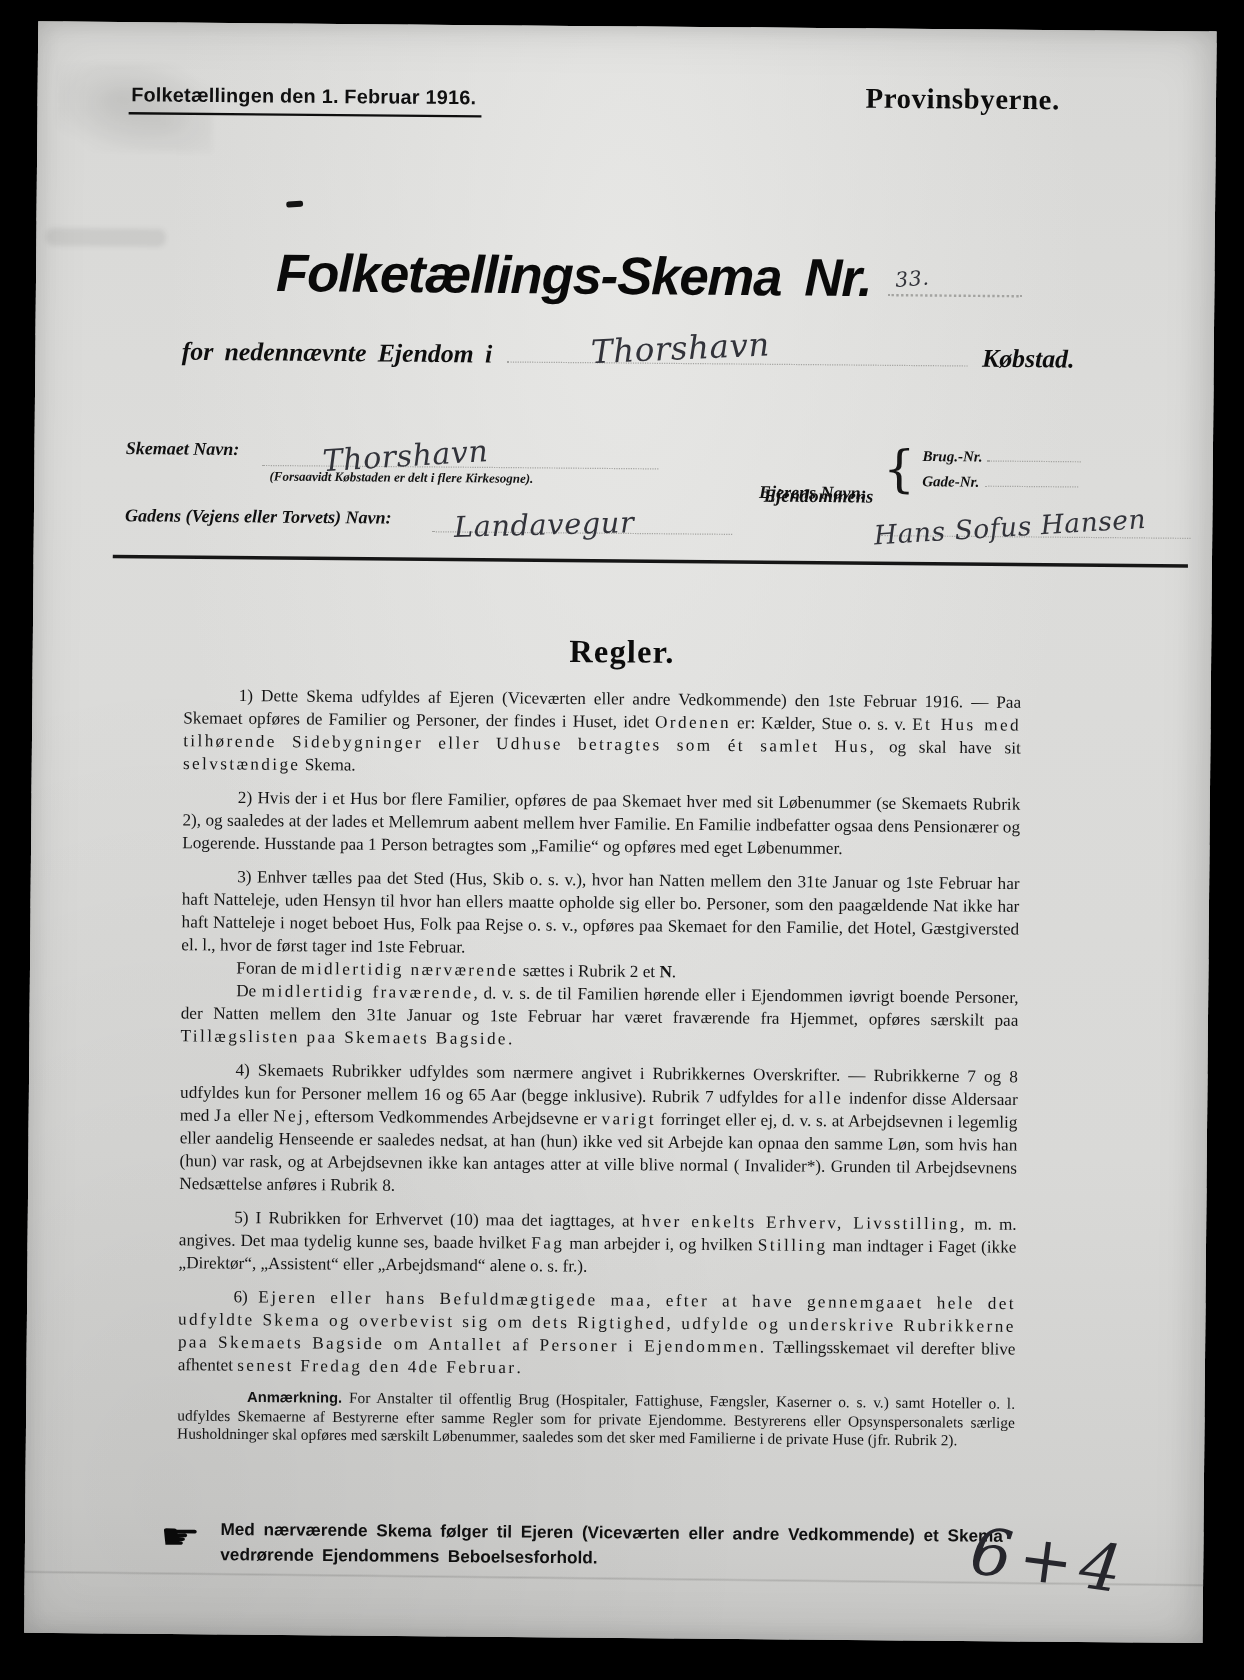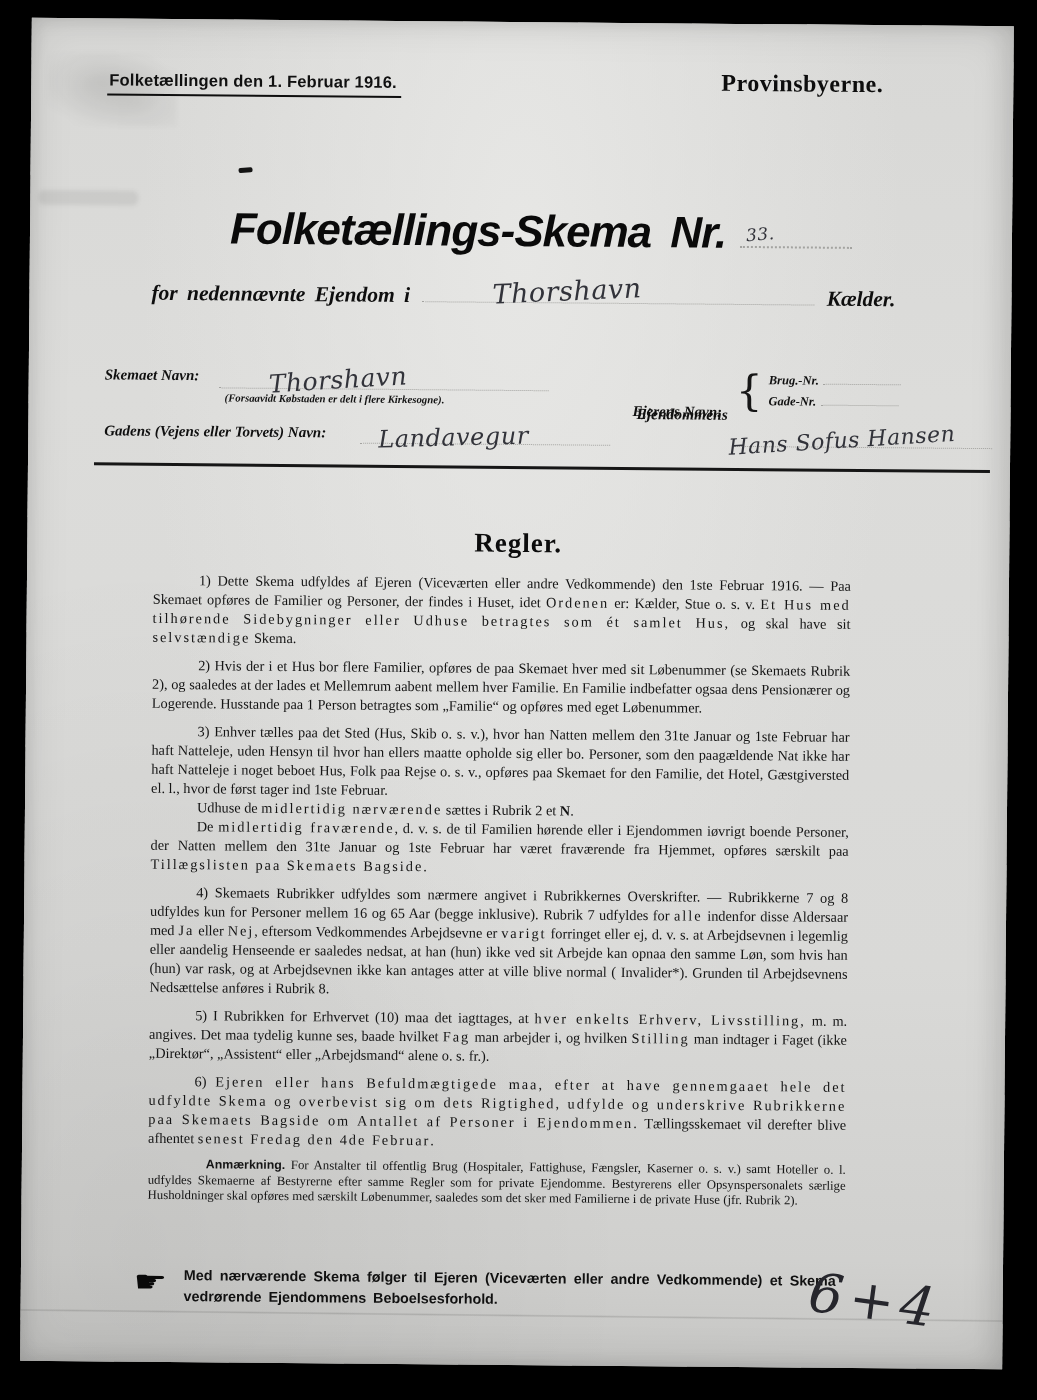--- a/index.html
+++ b/index.html
@@ -114,21 +114,21 @@
     <span class="title-number-box">
       <span class="title-number hw">33.</span>
     </span>
   </div>
 
   <div class="subtitle-row">
     <span class="subtitle-label">for nedennævnte Ejendom i</span>
     <span class="subtitle-line">
       <span class="subtitle-hw hw">Thorshavn</span>
     </span>
-    <span class="subtitle-suffix">Kælder.</span>
+    <span class="subtitle-suffix">Købstad.</span>
   </div>
 
   <div class="field-label lbl-sogn">Skemaet Navn:</div>
   <div class="write-line line-sogn">
     <span class="hw hw-sogn">Thorshavn</span>
   </div>
   <div class="note-sogn">(Forsaavidt Købstaden er delt i flere Kirkesogne).</div>
 
   <div class="ejendom-group">
     <span class="ejendom-label">Ejendommens</span>
@@ -156,21 +156,21 @@
   </div>
 
   <div class="big-rule"></div>
 
   <div class="regler-heading">Regler.</div>
 
   <div class="rules-body">
     <p class="num"><span>1) Dette Skema udfyldes af Ejeren (Viceværten eller andre Vedkommende) den 1ste Februar 1916. — Paa Skemaet opføres de Familier og Personer, der findes i Huset, idet </span><span class="ls">Ordenen</span><span> er: Kælder, Stue o. s. v. </span><span class="ls">Et Hus med tilhørende Sidebygninger eller Udhuse betragtes som ét samlet Hus,</span><span> og skal have sit </span><span class="ls">selvstændige</span><span> Skema.</span></p>
     <p class="num"><span>2) Hvis der i et Hus bor flere Familier, opføres de paa Skemaet hver med sit Løbenummer (se Skemaets Rubrik 2), og saaledes at der lades et Mellemrum aabent mellem hver Familie. En Familie indbefatter ogsaa dens Pensionærer og Logerende. Husstande paa 1 Person betragtes som „Familie“ og opføres med eget Løbenummer.</span></p>
     <p class="num" style="margin-bottom:0;"><span>3) Enhver tælles paa det Sted (Hus, Skib o. s. v.), hvor han Natten mellem den 31te Januar og 1ste Februar har haft Natteleje, uden Hensyn til hvor han ellers maatte opholde sig eller bo. Personer, som den paagældende Nat ikke har haft Natteleje i noget beboet Hus, Folk paa Rejse o. s. v., opføres paa Skemaet for den Familie, det Hotel, Gæstgiversted el. l., hvor de først tager ind 1ste Februar.</span></p>
-    <p class="sub"><span>Udhuse de </span><span class="ls">midlertidig nærværende</span><span> sættes i Rubrik 2 et </span><span class="b">N</span><span>.</span></p>
+    <p class="sub"><span>Foran de </span><span class="ls">midlertidig nærværende</span><span> sættes i Rubrik 2 et </span><span class="b">N</span><span>.</span></p>
     <p class="sub-last"><span>De </span><span class="ls">midlertidig fraværende</span><span>, d. v. s. de til Familien hørende eller i Ejendommen iøvrigt boende Personer, der Natten mellem den 31te Januar og 1ste Februar har været fraværende fra Hjemmet, opføres særskilt paa </span><span class="ls">Tillægslisten paa Skemaets Bagside</span><span>.</span></p>
     <p class="num"><span>4) Skemaets Rubrikker udfyldes som nærmere angivet i Rubrikkernes Overskrifter. — Rubrikkerne 7 og 8 udfyldes kun for Personer mellem 16 og 65 Aar (begge inklusive). Rubrik 7 udfyldes for </span><span class="ls">alle</span><span> indenfor disse Aldersaar med </span><span class="ls">Ja</span><span> eller </span><span class="ls">Nej</span><span>, eftersom Vedkommendes Arbejdsevne er </span><span class="ls">varigt</span><span> forringet eller ej, d. v. s. at Arbejdsevnen i legemlig eller aandelig Henseende er saaledes nedsat, at han (hun) ikke ved sit Arbejde kan opnaa den samme Løn, som hvis han (hun) var rask, og at Arbejdsevnen ikke kan antages atter at ville blive normal ( Invalider*). Grunden til Arbejdsevnens Nedsættelse anføres i Rubrik 8.</span></p>
     <p class="num"><span>5) I Rubrikken for Erhvervet (10) maa det iagttages, at </span><span class="ls">hver enkelts Erhverv, Livsstilling,</span><span> m. m. angives. Det maa tydelig kunne ses, baade hvilket </span><span class="ls">Fag</span><span> man arbejder i, og hvilken </span><span class="ls">Stilling</span><span> man indtager i Faget (ikke „Direktør“, „Assistent“ eller „Arbejdsmand“ alene o. s. fr.).</span></p>
     <p class="num"><span>6) </span><span class="ls">Ejeren eller hans Befuldmægtigede maa, efter at have gennemgaaet hele det udfyldte Skema og overbevist sig om dets Rigtighed, udfylde og underskrive Rubrikkerne paa Skemaets Bagside om Antallet af Personer i Ejendommen.</span><span> Tællingsskemaet vil derefter blive afhentet </span><span class="ls">senest Fredag den 4de Februar</span><span>.</span></p>
     <p class="anm"><span class="anm-label">Anmærkning.</span><span> For Anstalter til offentlig Brug (Hospitaler, Fattighuse, Fængsler, Kaserner o. s. v.) samt Hoteller o. l. udfyldes Skemaerne af Bestyrerne efter samme Regler som for private Ejendomme. Bestyrerens eller Opsynspersonalets særlige Husholdninger skal opføres med særskilt Løbenummer, saaledes som det sker med Familierne i de private Huse (jfr. Rubrik 2).</span></p>
   </div>
 
   <div class="bottom-note">
     <span class="manicule">☛</span>
     <span class="bottom-note-text">Med nærværende Skema følger til Ejeren (Viceværten eller andre Vedkommende) et Skema vedrørende Ejendommens Beboelsesforhold.</span>

